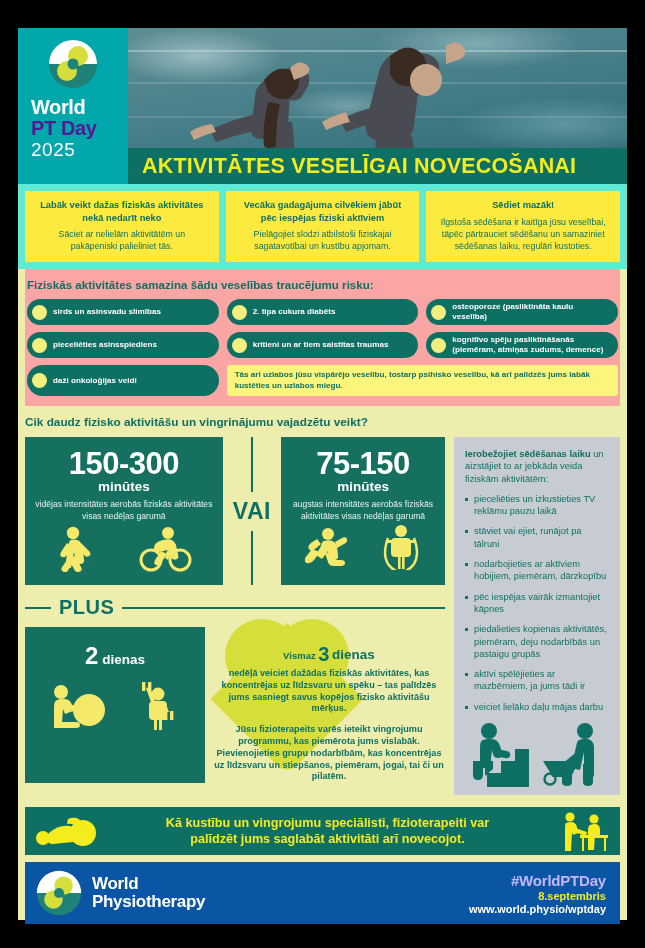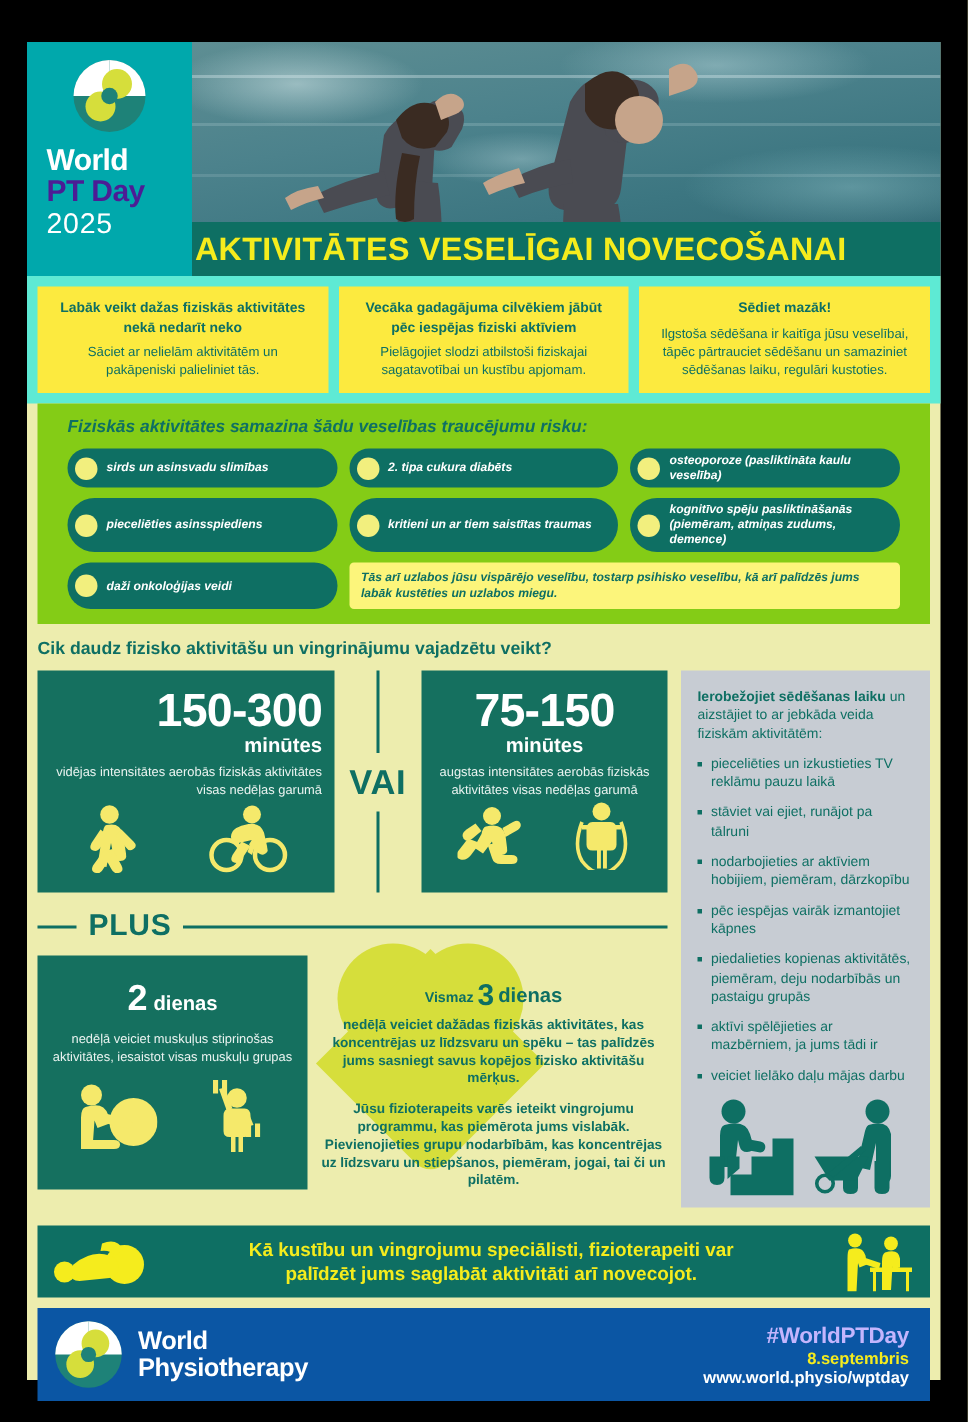--- a/index.html
+++ b/index.html
@@ -53,34 +53,34 @@
   .hero-photo .ripple {
     position: absolute; left:0; right:0; height: 2px;
     background: rgba(225,242,243,.35);
   }
   .title-bar {
     position: absolute; left: 110px; right: 0; bottom: 0; height: 36px;
     background: #0E6F63; display: flex; align-items: center;
   }
   .title-bar h1 {
     color: #F5EC1D; font-size: 21.5px; font-weight: bold;
-    letter-spacing: 0.2px; padding-left: 2px;
+    letter-spacing: 0.2px; padding-left: 14px;
   }
 
   
   .tips { display: flex; gap: 7px; padding: 7px 7px 7px 7px; background: #5eead4; }
   .tip {
     flex: 1; background: #FCEA3F; padding: 8px 10px 10px;
     text-align: center; color: #0E6F63;
   }
   .tip .t-head { font-weight: bold; font-size: 9.3px; line-height: 12.5px; }
   .tip .t-body { font-size: 8.8px; line-height: 12px; margin-top: 4px; }
 
   
-  .risk-panel { margin: 0 7px; background: #84cc16; padding: 9px 20px 10px; font-style: italic; }
+  .risk-panel { margin: 0 7px; background: #fca5a5; padding: 9px 2px 10px; }
   .risk-title { color: #0E6F63; font-weight: bold; font-size: 11.6px; margin-bottom: 8px; }
   .risk-grid { display: grid; grid-template-columns: 1fr 1fr 1fr; gap: 7px 8px; }
   .pill {
     background: #0E6F63; border-radius: 20px; min-height: 25px;
     display: flex; align-items: center; padding: 3px 9px 3px 5px; gap: 6px;
   }
   .pill .dot {
     width: 15px; height: 15px; border-radius: 50%; background: #F2EF7E; flex: 0 0 auto;
   }
   .pill .ptxt { color: #fff; font-size: 8.1px; line-height: 10px; font-weight: 600; }
@@ -93,21 +93,21 @@
   
   .main-sec { padding: 9px 7px 6px; }
   .main-title { color: #0E6F63; font-weight: bold; font-size: 11.8px; margin-bottom: 8px; }
   .main-row { display: flex; gap: 0; align-items: flex-start; }
   .left-col { width: 420px; }
   .duo { display: flex; align-items: stretch; }
   .box-teal {
     background: #15705F; color: #fff; text-align: center;
     padding: 10px 8px 6px; position: relative;
   }
-  .box-a { width: 215px; height: 148px; text-align: right; }
+  .box-a { width: 215px; height: 148px; }
   .box-b { width: 178px; height: 148px; }
   .bignum { font-size: 31px; font-weight: bold; line-height: 33px; letter-spacing: -0.5px; }
   .submin { font-size: 13.5px; font-weight: bold; line-height: 15px; margin-top: -1px; }
   .desc { font-size: 8.6px; line-height: 11.5px; margin-top: 5px; color: #EAF3F0; }
   .vai-col {
     width: 64px; display: flex; flex-direction: column; align-items: center;
     justify-content: center; gap: 6px; height: 148px;
   }
   .vline { width: 2px; background: #0E6F63; flex: 1; }
   .vai-txt { color: #0E6F63; font-weight: bold; font-size: 23px; letter-spacing: 0.5px; }
@@ -368,21 +368,20 @@
           <div class="plus-txt">PLUS</div>
           <div class="plus-line plus-l2"></div>
         </div>
 
         <div class="bottom-row">
           <div class="box-teal box-c">
             <div style="margin-top:2px">
               <span class="bignum" style="font-size:24px">2</span>
               <span class="submin" style="display:inline">dienas</span>
             </div>
-            <div class="desc">nedēļā veiciet muskuļus stiprinošas aktivitātes, iesaistot visas muskuļu grupas</div>
             <div style="display:flex;justify-content:space-around;align-items:flex-end;margin-top:6px">
               <svg width="56" height="50" viewBox="0 0 56 50">
                 <circle cx="40" cy="30" r="16" fill="#F5E96B"></circle>
                 <circle cx="12" cy="12" r="7" fill="#F5E96B"></circle>
                 <path d="M8 20 q12 -4 15 5 l1 6 l-8 3 l-2 -5 l-1 14 l-8 0 l0 -16 q0 -6 3 -7z" fill="#F5E96B"></path>
                 <path d="M5 42 l22 0 q4 0 4 3 q0 3 -4 3 l-22 0z" fill="#F5E96B"></path>
                 <path d="M20 24 l16 4 q4 1 3 4 q-1 3 -5 2 l-16 -4z" fill="#F5E96B"></path>
               </svg>
               <svg width="44" height="52" viewBox="0 0 44 52">
                 <circle cx="21" cy="16" r="6.5" fill="#F5E96B"></circle>

